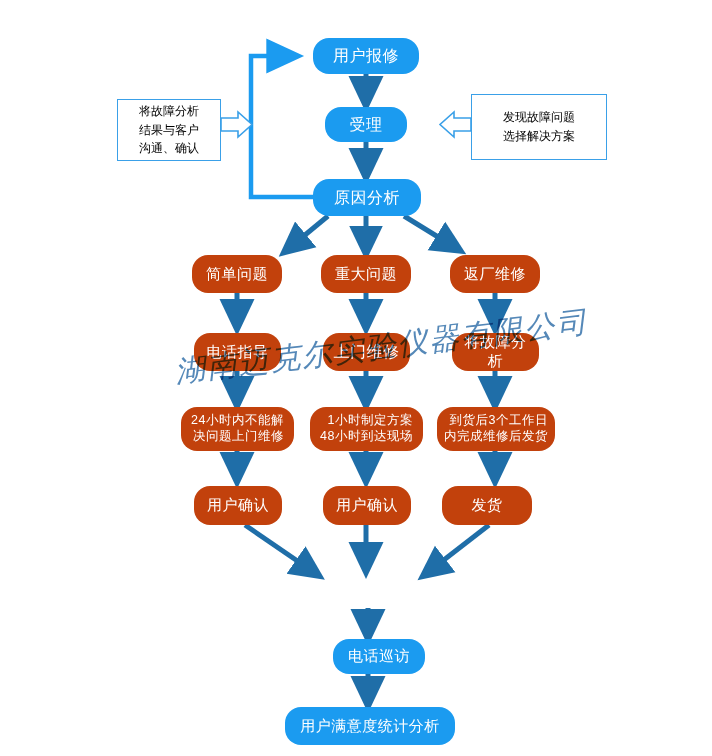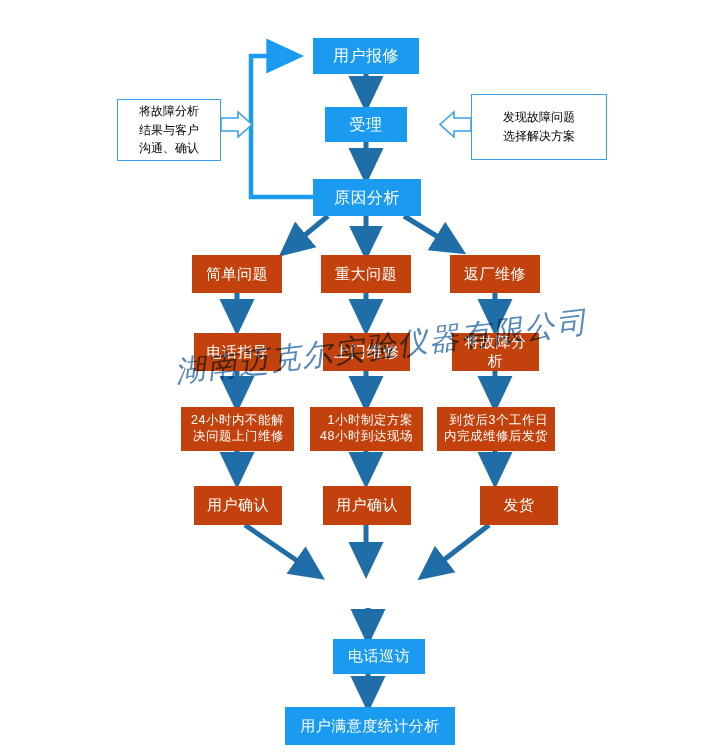--- a/index.html
+++ b/index.html
@@ -20,21 +20,21 @@
     width:712px;height:756px;
     pointer-events:none;
   }
   .node{
     position:absolute;
     display:flex;
     align-items:center;
     justify-content:center;
     text-align:center;
     color:#ffffff;
-    border-radius:0;
+    border-radius:16px;
     box-sizing:border-box;
     line-height:1.25;
     letter-spacing:.5px;
     z-index:3;
   }
   .node.blue{background:#1b9bf0;}
   .node.red{background:#c2410c;}
   .node .lbl{display:block;padding:0 6px;}
   .node .lbl span{display:block;text-align:right;}
 
@@ -204,21 +204,21 @@
   </div>
 
   <div class="node red" style="left:194px;top:486px;width:88px;height:39px;font-size:15px;">
     <span class="lbl">用户确认</span>
   </div>
 
   <div class="node red" style="left:323px;top:486px;width:88px;height:39px;font-size:15px;">
     <span class="lbl">用户确认</span>
   </div>
 
-  <div class="node red" style="left:480px;top:486px;width:78px;height:39px;font-size:15px;">
+  <div class="node red" style="left:442px;top:486px;width:90px;height:39px;font-size:15px;">
     <span class="lbl">发货</span>
   </div>
 
 
   <div class="node blue" style="left:333px;top:639px;width:92px;height:35px;font-size:15px;">
     <span class="lbl">电话巡访</span>
   </div>
 
   <div class="node blue" style="left:285px;top:707px;width:170px;height:38px;font-size:15px;">
     <span class="lbl">用户满意度统计分析</span>

